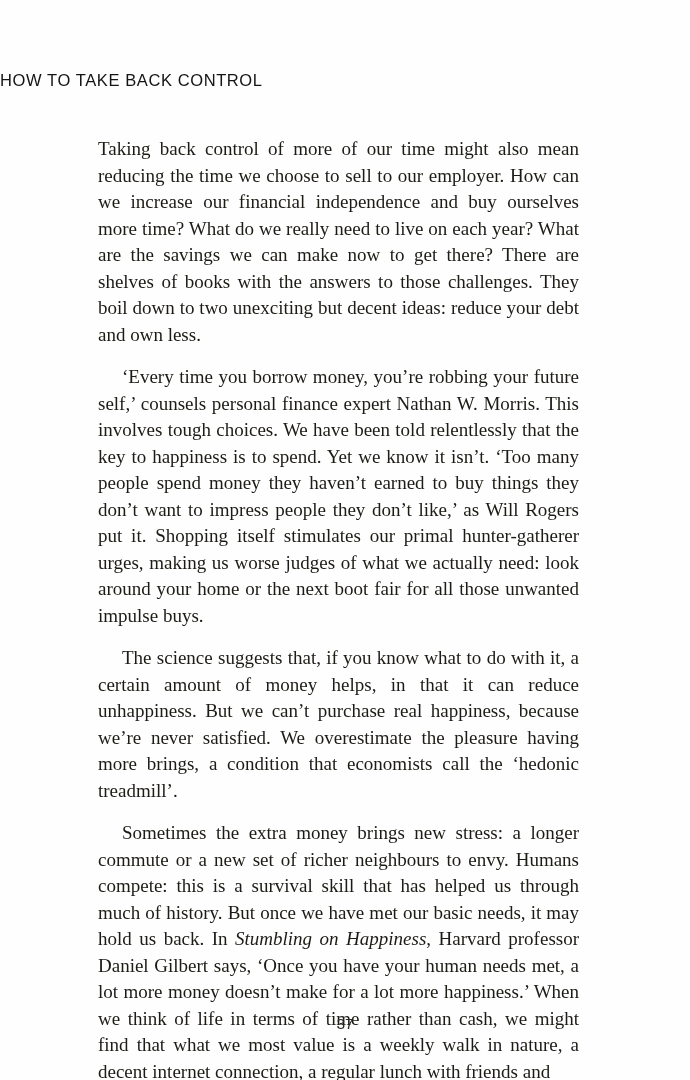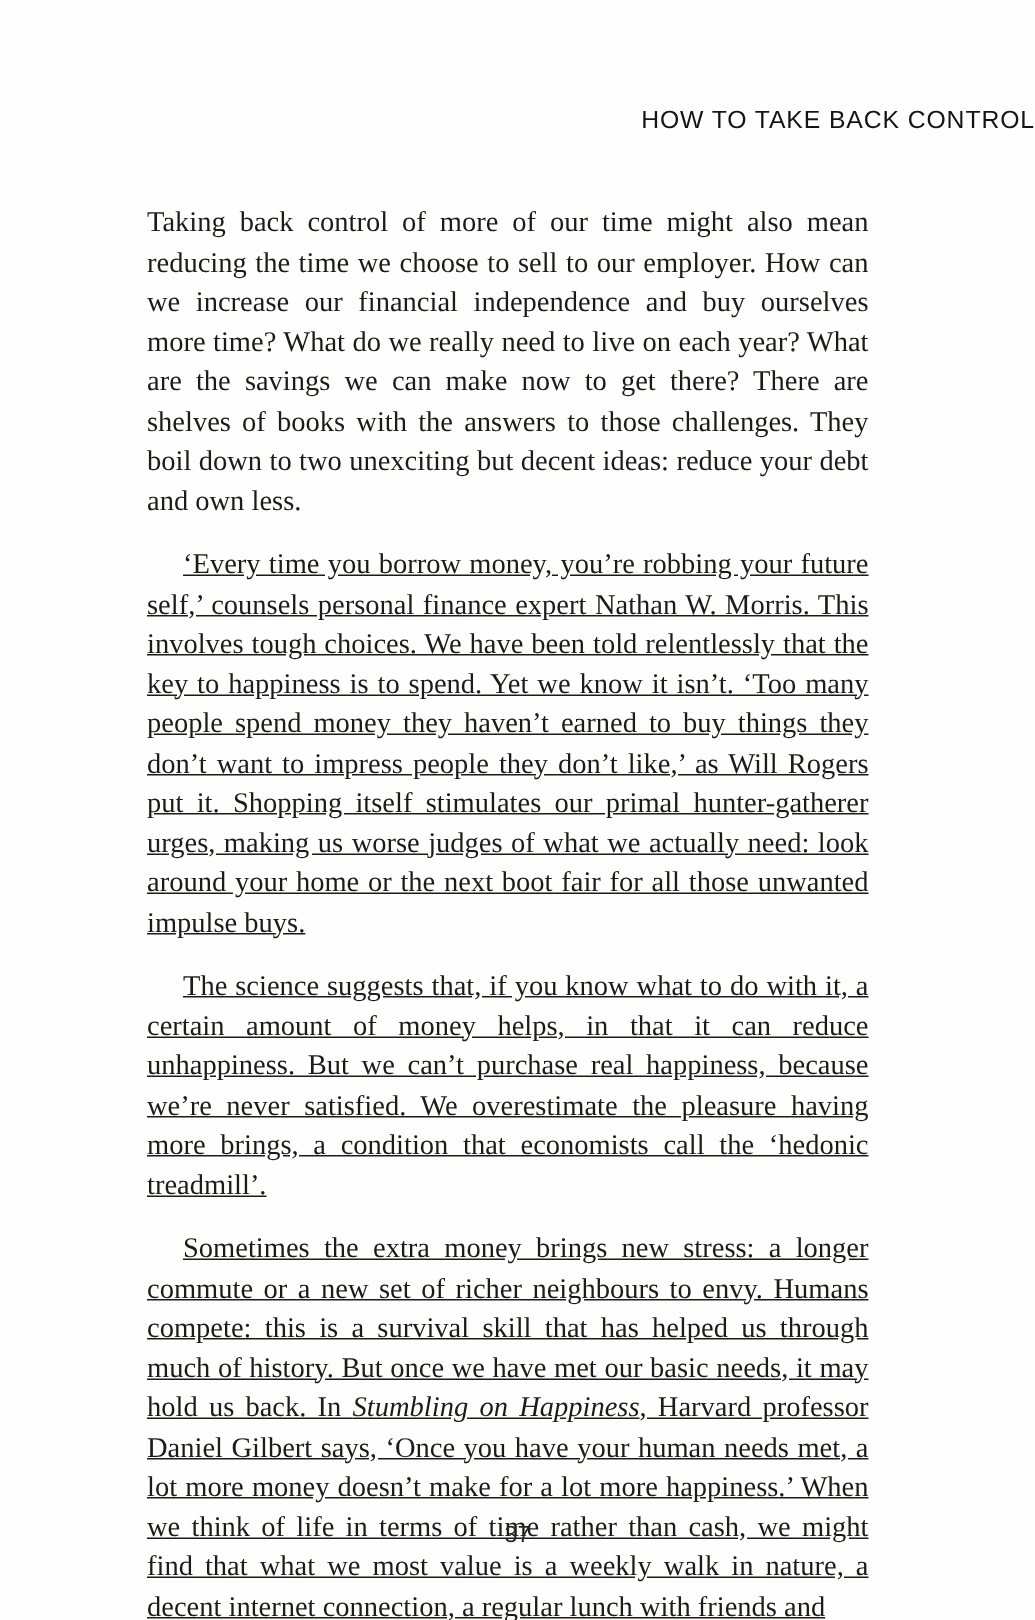--- a/index.html
+++ b/index.html
@@ -15,21 +15,21 @@
     color: #1d1b15;
     font-family: "Liberation Serif", serif;
     overflow: hidden;
     box-sizing: border-box;
   }
   .running-head {
     position: absolute;
     top: 71px;
     left: 0;
     right: 0;
-    text-align: right;
+    text-align: left;
     font-family: "Liberation Sans", sans-serif;
     font-size: 16.5px;
     font-weight: 400;
     letter-spacing: 0.6px;
     color: #141414;
   }
   .body-text {
     position: absolute;
     top: 120px;
     left: 82px;
@@ -38,21 +38,20 @@
     line-height: 26.5px;
     text-align: justify;
     color: #1d1b15;
   }
   .para {
     margin: 16px;
     text-indent: 0;
   }
   .para.indent {
     text-indent: 24px;
-    text-decoration: underline;
   }
   .italic {
     font-style: italic;
   }
   .folio {
     position: absolute;
     top: 1015px;
     left: 0;
     right: 0;
     text-align: center;

